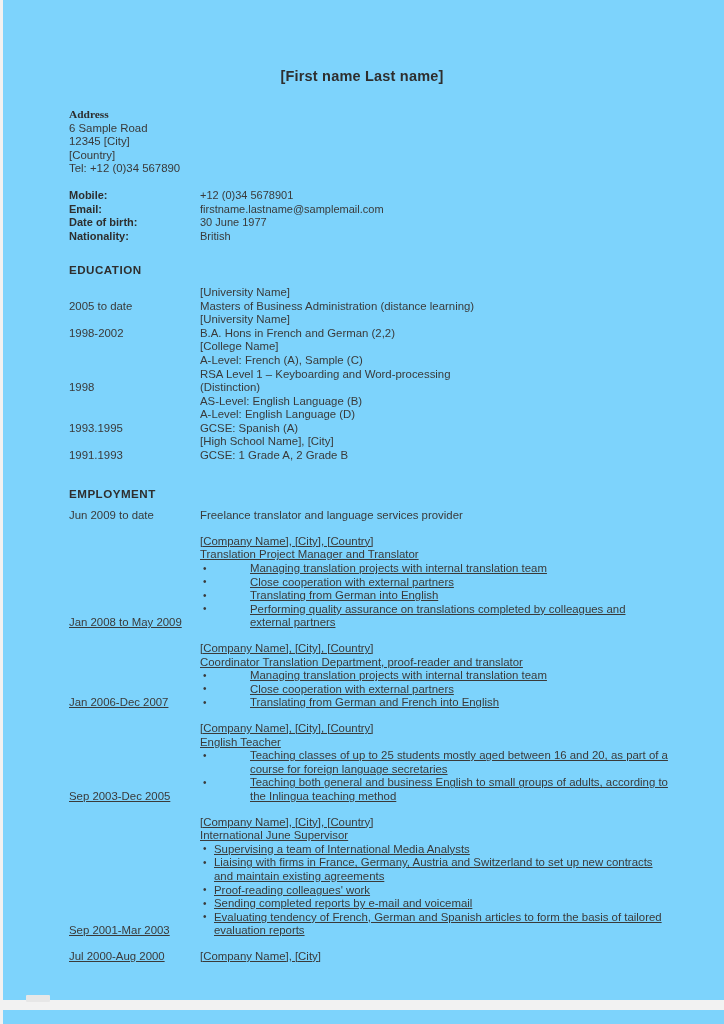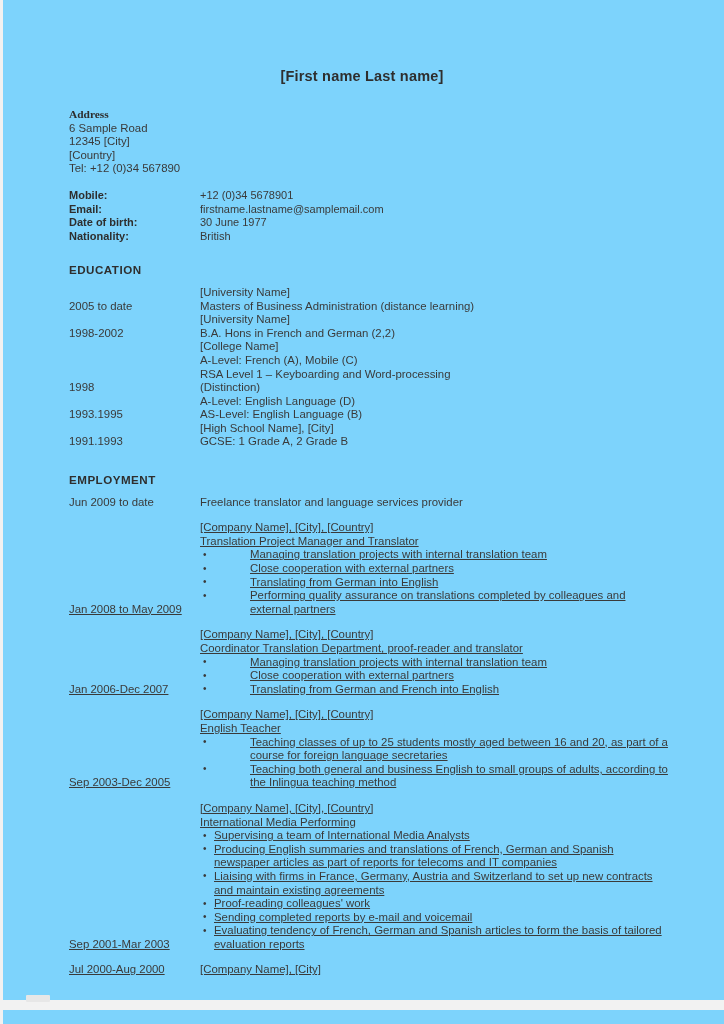--- a/index.html
+++ b/index.html
@@ -223,30 +223,31 @@
             <div class="entry-date">1998-2002</div>
             <div class="entry-content">
               <div class="entry-line">[University Name]</div>
               <div class="entry-line">B.A. Hons in French and German (2,2)</div>
             </div>
           </div>
           <div class="entry edu-entry">
             <div class="entry-date">1998</div>
             <div class="entry-content">
               <div class="entry-line">[College Name]</div>
-              <div class="entry-line">A-Level: French (A), Mobile (C)</div>
+              <div class="entry-line">A-Level: French (A), Sample (C)</div>
               <div class="entry-line">RSA Level 1 – Keyboarding and Word-processing</div>
               <div class="entry-line">(Distinction)</div>
             </div>
           </div>
           <div class="entry edu-entry">
             <div class="entry-date">1993.1995</div>
             <div class="entry-content">
+              <div class="entry-line">AS-Level: English Language (B)</div>
               <div class="entry-line">A-Level: English Language (D)</div>
-              <div class="entry-line">AS-Level: English Language (B)</div>
+              <div class="entry-line">GCSE: Spanish (A)</div>
             </div>
           </div>
           <div class="entry edu-entry">
             <div class="entry-date">1991.1993</div>
             <div class="entry-content">
               <div class="entry-line">[High School Name], [City]</div>
               <div class="entry-line">GCSE: 1 Grade A, 2 Grade B</div>
             </div>
           </div>
           <div class="section-heading employment">EMPLOYMENT</div>
@@ -289,24 +290,23 @@
               <ul class="bullets wide">
                 <li>Teaching classes of up to 25 students mostly aged between 16 and 20, as part of a course for foreign language secretaries</li>
                 <li>Teaching both general and business English to small groups of adults, according to the Inlingua teaching method</li>
               </ul>
             </div>
           </div>
           <div class="entry spaced">
             <div class="entry-date">Sep 2001-Mar 2003</div>
             <div class="entry-content">
               <div class="entry-line">[Company Name], [City], [Country]</div>
-              <div class="entry-line">International Media Performing</div>
+              <div class="entry-line">International June Supervisor</div>
               <ul class="bullets tight">
                 <li>Supervising a team of International Media Analysts</li>
-                <li>Producing English summaries and translations of French, German and Spanish newspaper articles as part of reports for telecoms and IT companies</li>
                 <li>Liaising with firms in France, Germany, Austria and Switzerland to set up new contracts and maintain existing agreements</li>
                 <li>Proof-reading colleagues' work</li>
                 <li>Sending completed reports by e-mail and voicemail</li>
                 <li>Evaluating tendency of French, German and Spanish articles to form the basis of tailored evaluation reports</li>
               </ul>
             </div>
           </div>
           <div class="entry spaced">
             <div class="entry-date">Jul 2000-Aug 2000</div>
             <div class="entry-content">

